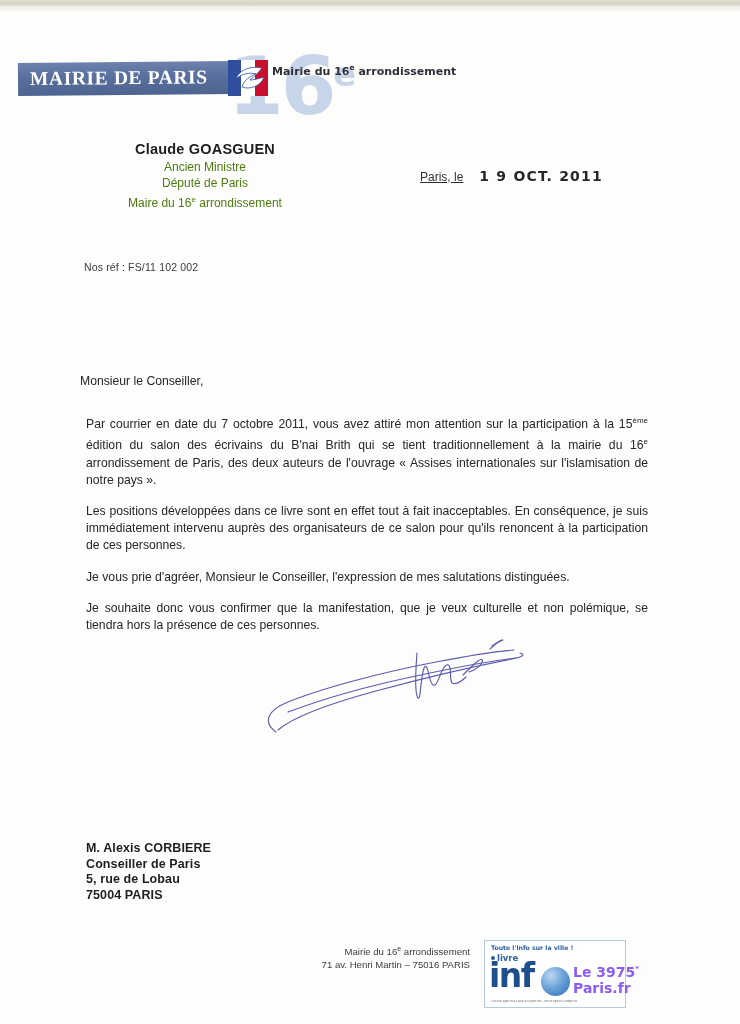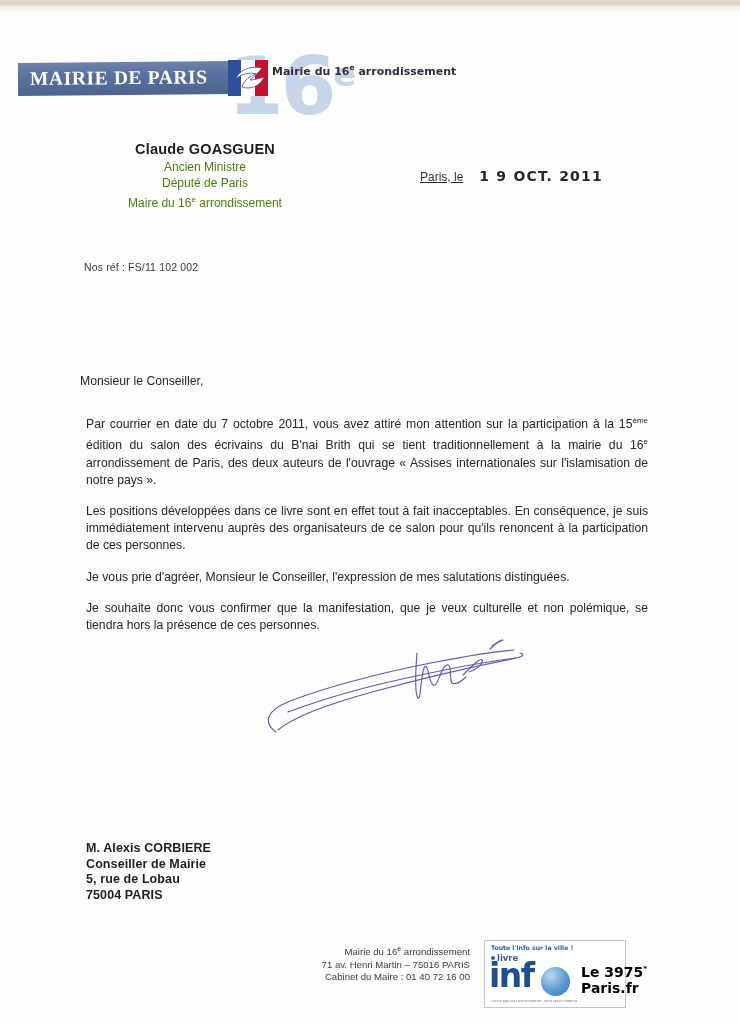--- a/index.html
+++ b/index.html
@@ -243,26 +243,26 @@
   }
   .pi-orb {
     position: absolute;
     left: 56px; top: 26px;
     width: 29px; height: 29px;
     border-radius: 50%;
     background: radial-gradient(circle at 34% 30%, #bcd8f0 0%, #6aa3d8 45%, #2f6db4 100%);
   }
   .pi-right {
     position: absolute;
-    left: 96px; top: 20px;
+    left: 88px; top: 20px;
     font-family: "DejaVu Sans", sans-serif;
     font-weight: bold;
     font-size: 14px;
     line-height: 16px;
-    color: #000000;
+    color: #8b5cf6;
     white-space: nowrap;
   }
   .pi-right sup { font-size: 7px; }
   .pi-fineprint {
     position: absolute;
     left: 5px; top: 59px;
     width: 130px;
     font-size: 2.6px;
     line-height: 3.4px;
     color: #6f6f6f;
@@ -331,31 +331,30 @@
       <path d="M30 86 C62 74 110 60 158 50 C204 40 240 34 258 32"></path>
       <path d="M159 27 C158 40 157 52 158 64 C159 73 161 75 162 68 C163 58 164 48 166 42 C167 39 169 40 170 45 C172 54 174 61 177 59 C180 57 182 48 185 43 C188 38 191 37 192 42 C193 48 192 55 194 57 C197 59 203 56 208 51"></path>
       <path d="M205 49 C211 43 216 38 220 35 C224 32 226 34 223 38 C220 42 214 45 211 46"></path>
       <path d="M234 20 C238 17 241 15 244 14"></path>
       <path d="M232 23 C236 19 240 16 245 14"></path>
     </g>
   </svg>
 
   <div class="recipient">
     <div>M. Alexis CORBIERE</div>
-    <div>Conseiller de Mairie</div>
+    <div>Conseiller de Paris</div>
     <div>5, rue de Lobau</div>
     <div>75004 PARIS</div>
   </div>
 
   <div class="footer">
 
     <div class="footer-address">
       <div><span>Mairie du 16</span><sup>e</sup><span> arrondissement</span></div>
       <div>71 av. Henri Martin – 75016 PARIS</div>
-      <div>Cabinet du Maire : 01 40 72 16 00</div>
     </div>
 
     <div class="paris-info">
       <div class="pi-top">Toute l'info sur la ville !</div>
       <div class="pi-paris"><span class="dot"></span><span>livre</span></div>
       <div class="pi-info">inf</div>
       <div class="pi-orb"></div>
       <div class="pi-right">
         <div><span>Le 3975</span><sup>*</sup></div>
         <div>Paris.fr</div>

